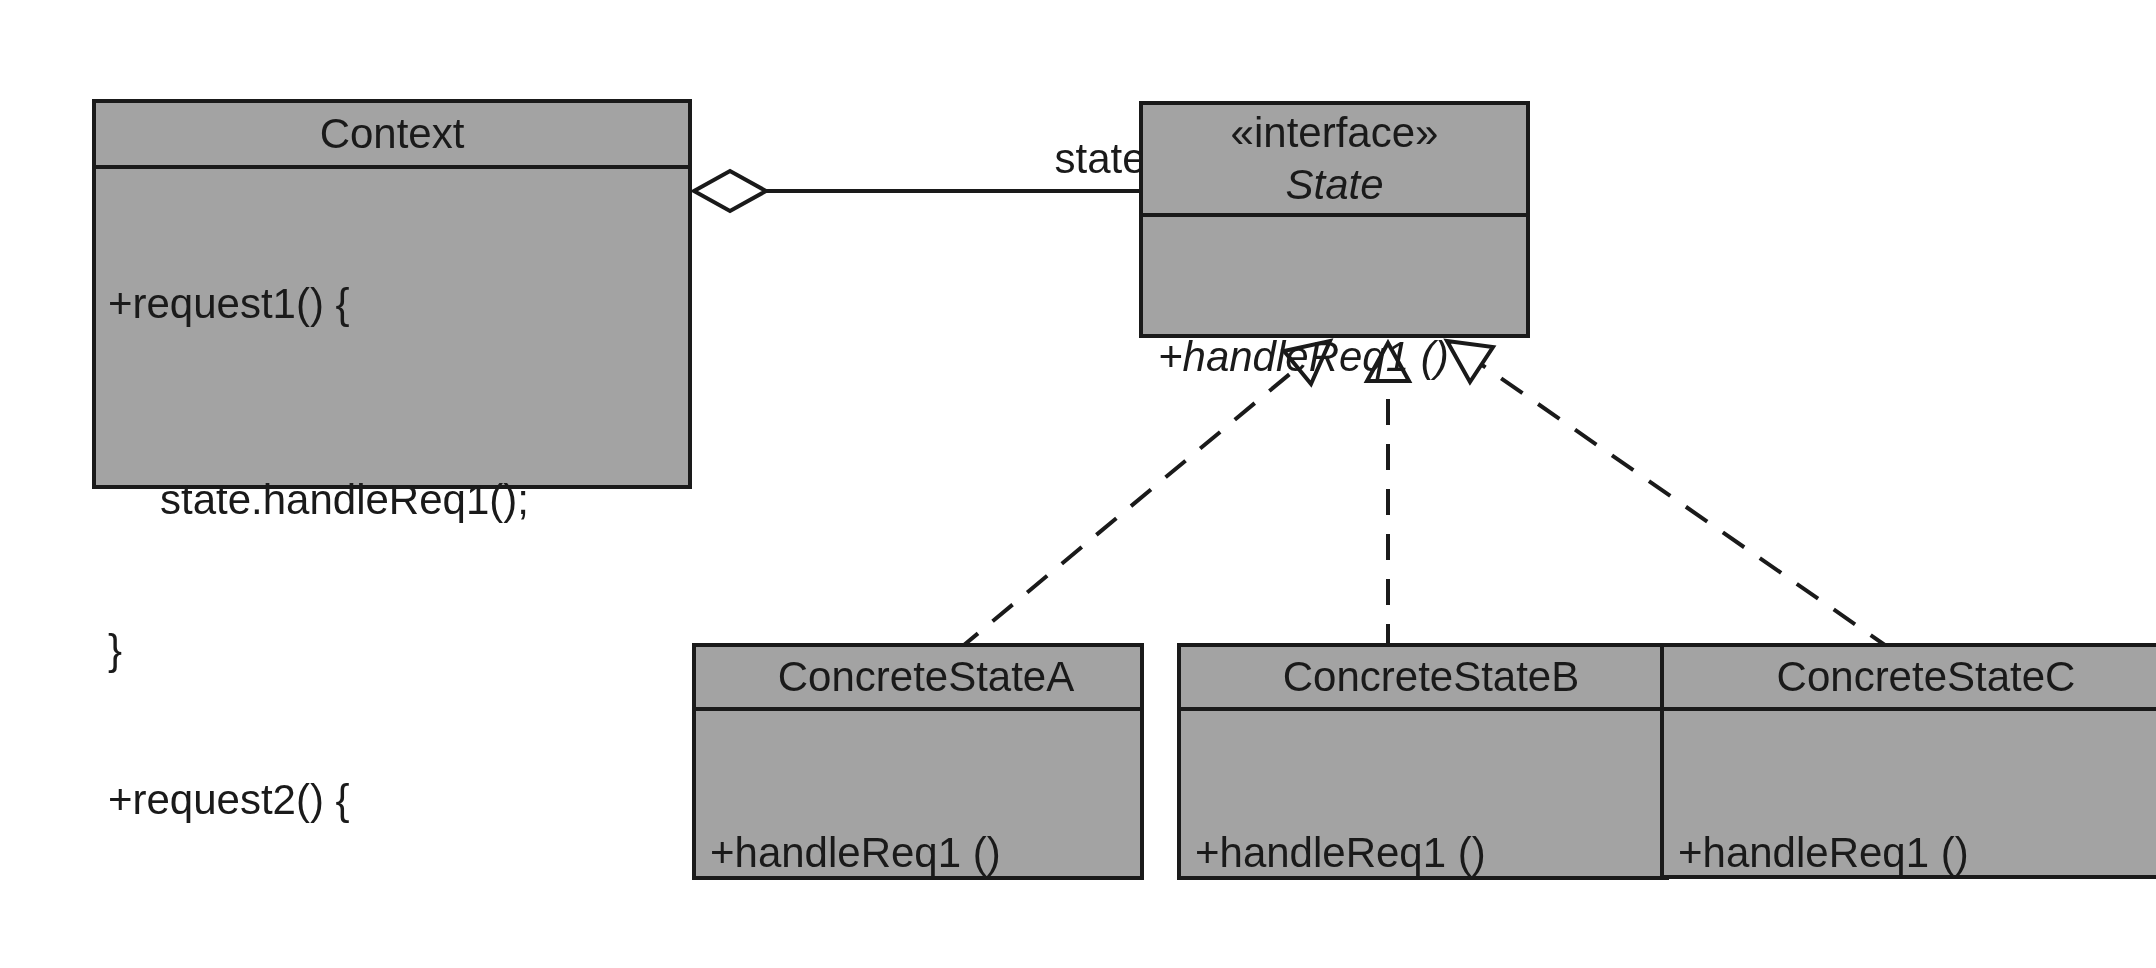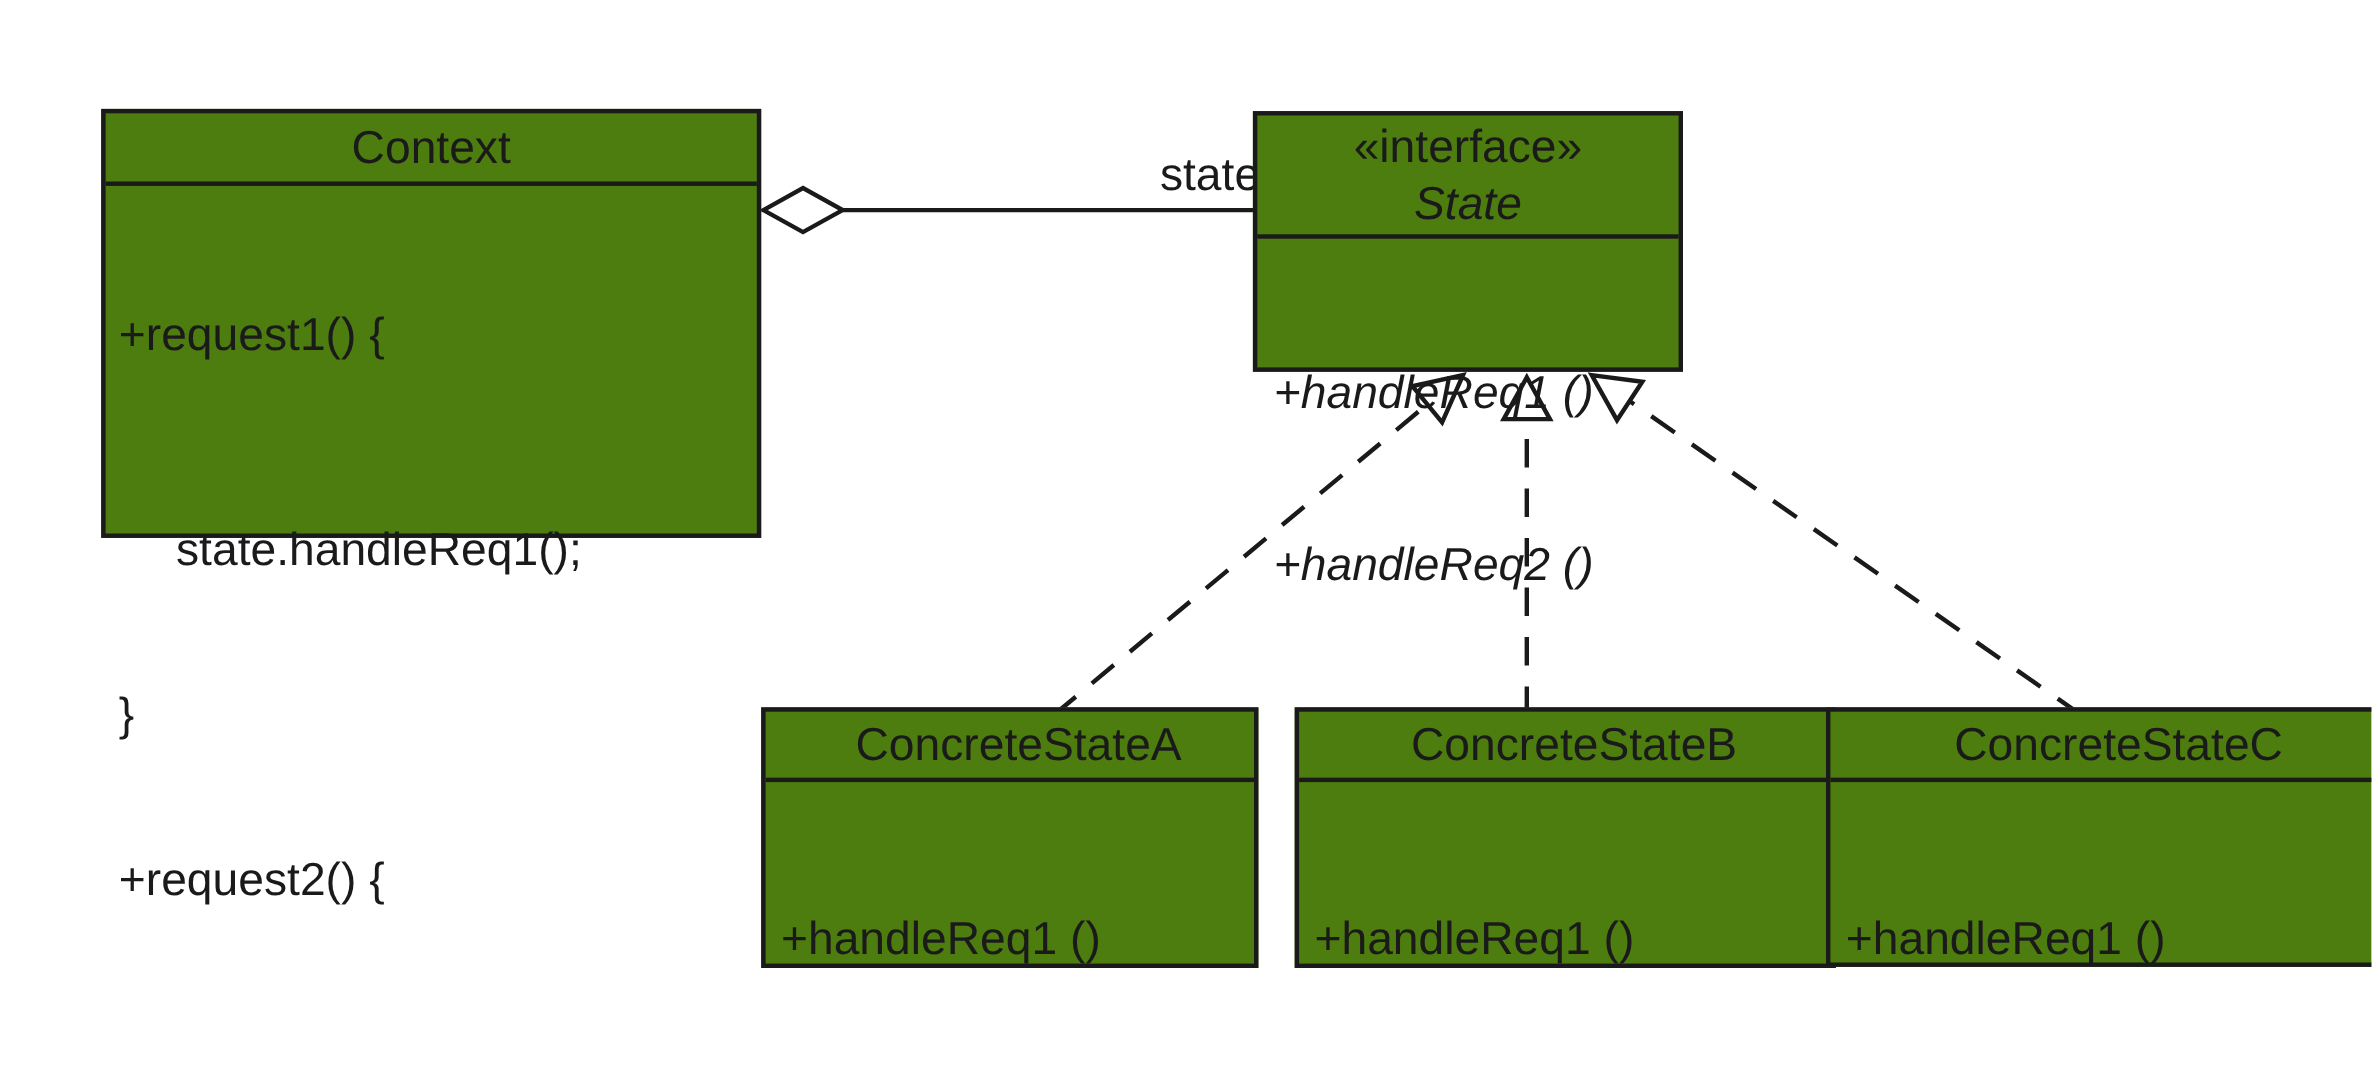--- a/index.html
+++ b/index.html
@@ -17,21 +17,21 @@
     left: 0; top: 0;
     width: 2156px; height: 968px;
   }
   .connectors .stroke { stroke: #1a1a1a; stroke-width: 4; fill: none; }
   .connectors .hollow { stroke: #1a1a1a; stroke-width: 4; fill: #ffffff; }
   .connectors .dashed { stroke-dasharray: 26 19; }
 
   .uml-box {
     position: absolute;
     box-sizing: border-box;
-    background: #4d7c0f;
+    background: #a3a3a3;
     border: 4px solid #1a1a1a;
     font-size: 42px;
   }
   .uml-title {
     box-sizing: border-box;
     border-bottom: 4px solid #1a1a1a;
     display: flex;
     flex-direction: column;
     align-items: center;
     justify-content: center;
@@ -112,21 +112,20 @@
     </div>
   </div>
 
   <div class="uml-box box-state">
     <div class="uml-title">
       <div class="title-stereotype">«interface»</div>
       <div class="title-name">State</div>
     </div>
     <div class="uml-body">
       <div class="method-line">+handleReq1 ()</div>
-      <div class="method-line">+handleReq2 ()</div>
     </div>
   </div>
 
   <div class="uml-box box-concrete box-concrete-a">
     <div class="uml-title">ConcreteStateA</div>
     <div class="uml-body">
       <div class="method-line">+handleReq1 ()</div>
       
     </div>
   </div>

